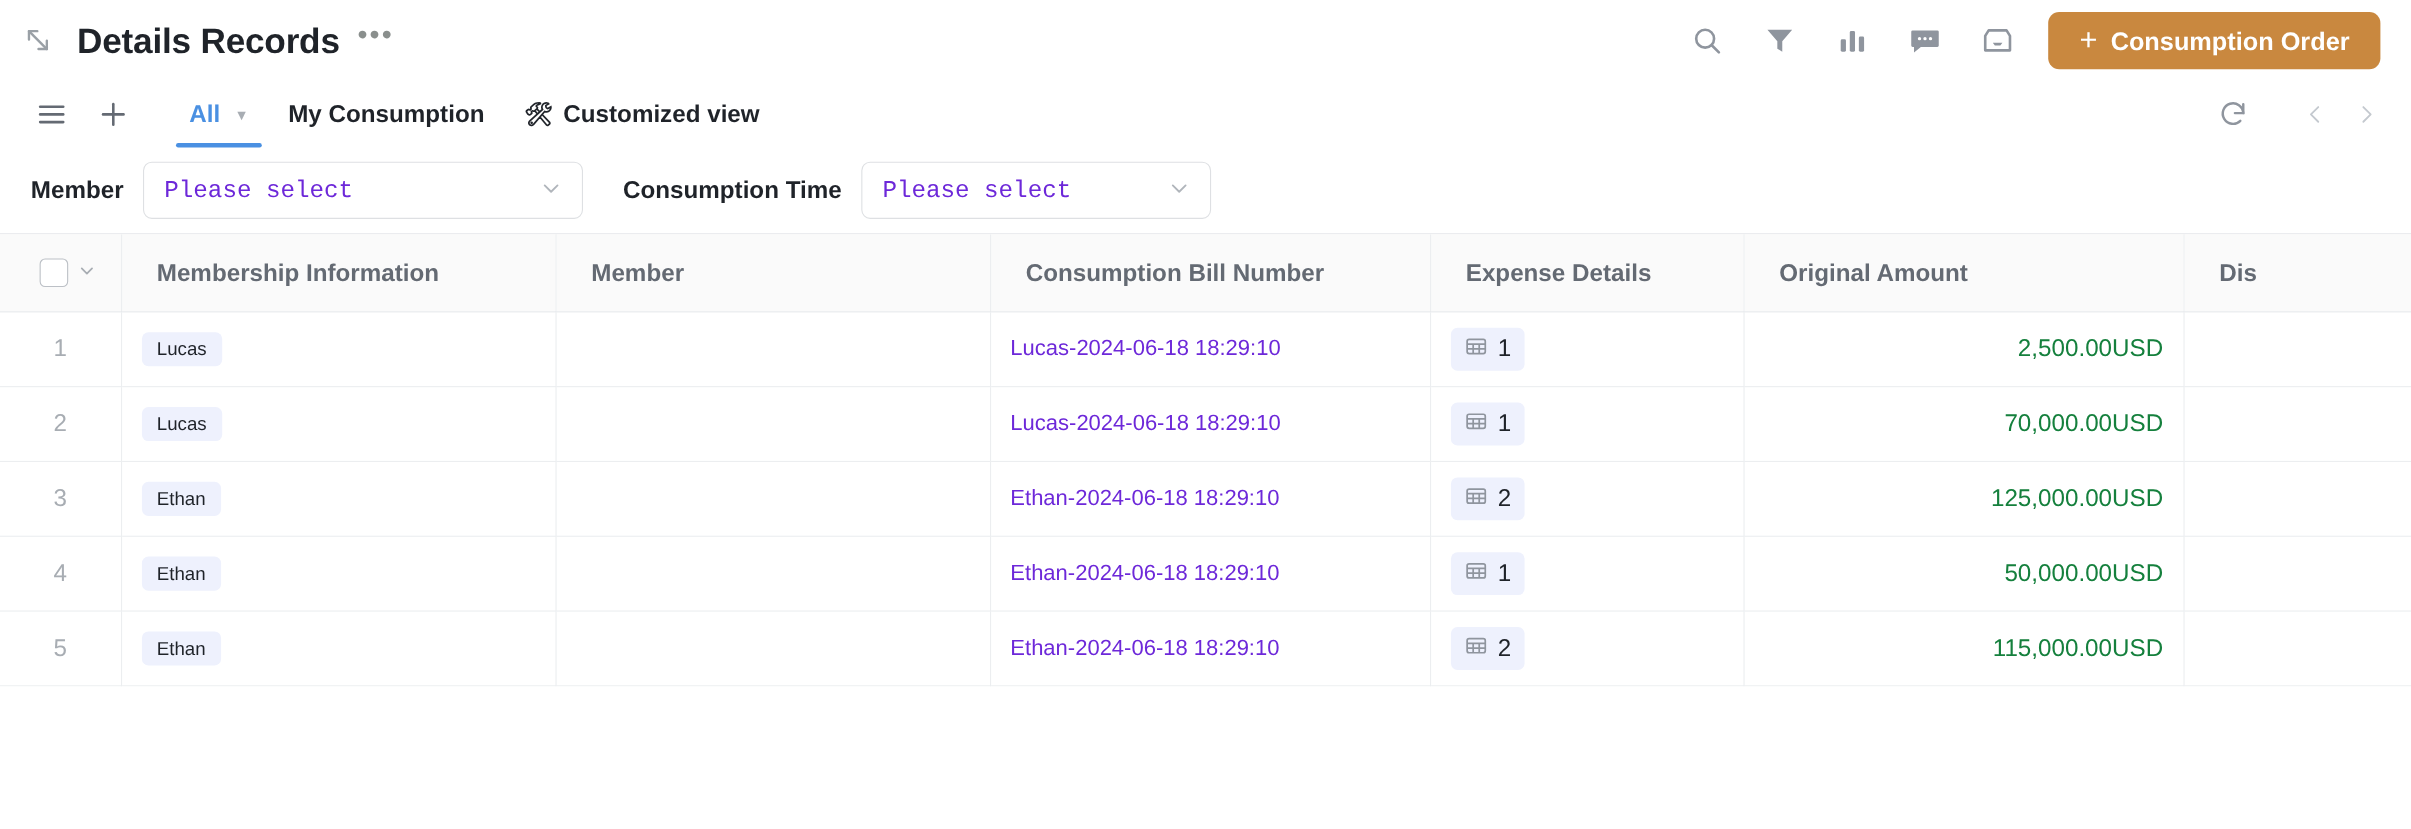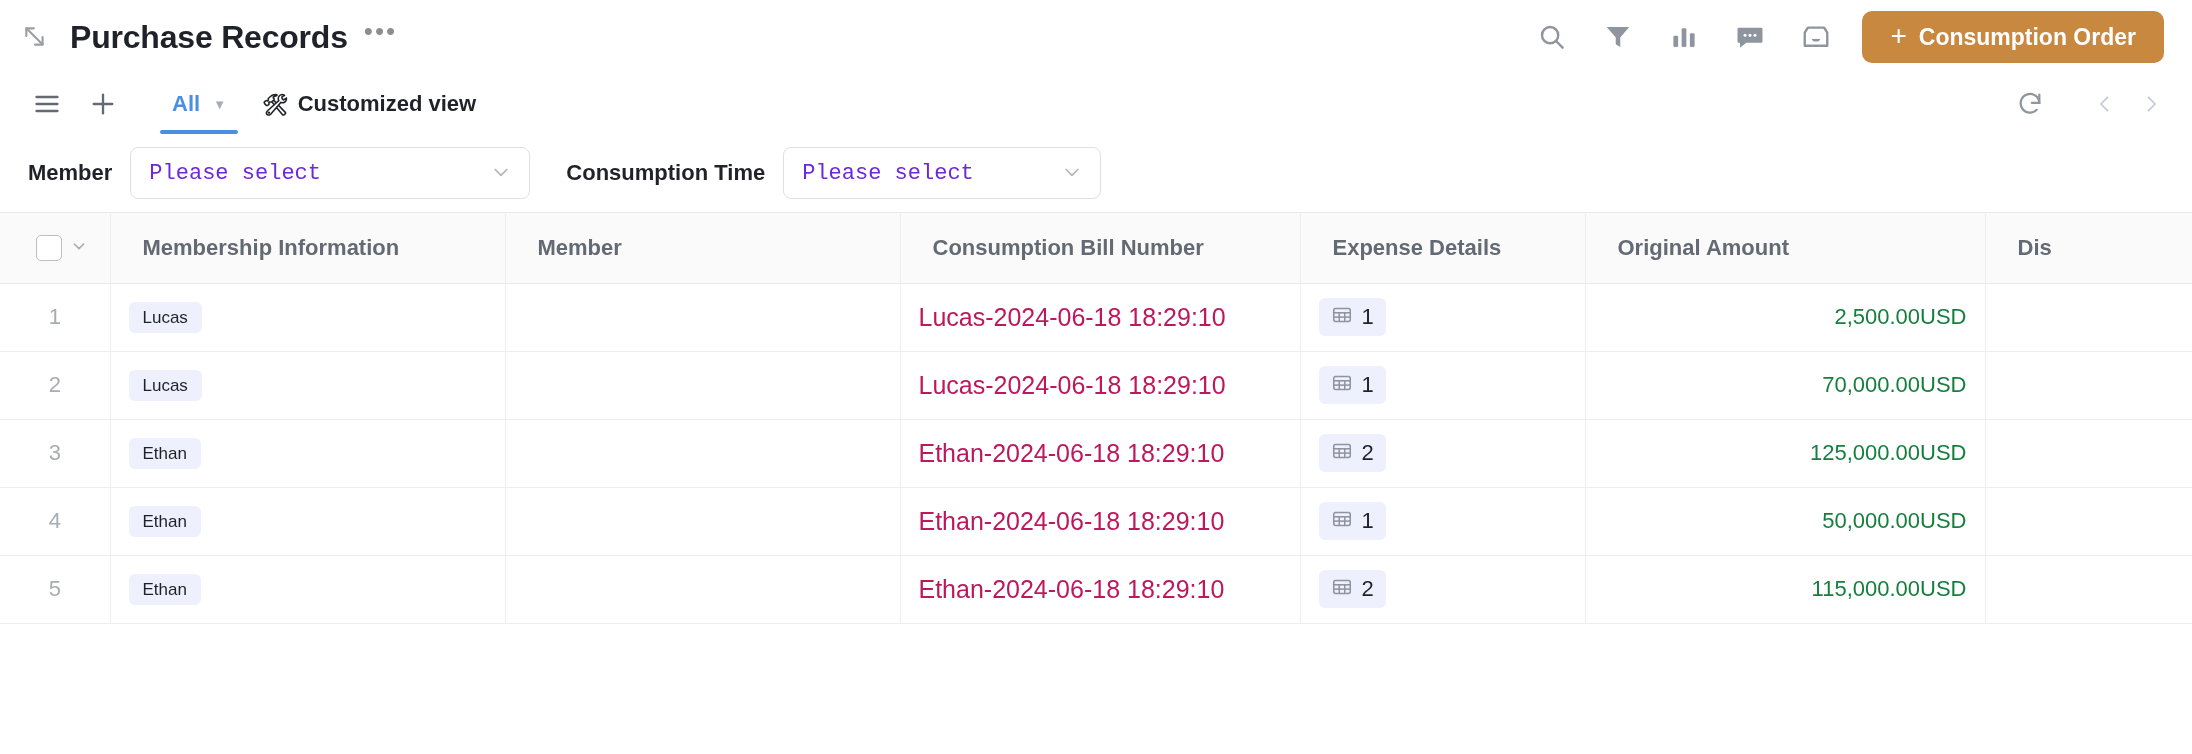--- a/index.html
+++ b/index.html
@@ -269,21 +269,21 @@
 
   .tag {
     display: inline-block;
     background: #eef1fd;
     color: #1f2329;
     border-radius: 6px;
     padding: 7px 14px;
     font-size: 17px;
     line-height: 1;
   }
-  .cell-text { font-size: 25px; color: #be185d; }
+  .cell-text { font-size: 20px; color: #6d28d9; }
   .amount { font-size: 22px; color: #15803d; display: block; text-align: right; }
 
   .exp-pill {
     display: inline-flex;
     align-items: center;
     gap: 9px;
     background: #eef1fd;
     border-radius: 6px;
     padding: 6px 12px;
     cursor: pointer;
@@ -296,21 +296,21 @@
 <div class="topbar">
 
   <div class="collapse-icon">
     <svg width="26" height="26" viewBox="0 0 24 24" fill="none" stroke="#9aa0a6" stroke-width="2" stroke-linecap="round" stroke-linejoin="round">
       <line x1="4" y1="4" x2="19" y2="19"></line>
       <polyline points="4,11 4,4 11,4"></polyline>
       <polyline points="19,12 19,19 12,19"></polyline>
     </svg>
   </div>
 
-  <div class="page-title">Purchase Records</div>
+  <div class="page-title">Details Records</div>
 
   <div class="title-more">•••</div>
 
   <div class="topbar-spacer"></div>
 
   <div class="topbar-icons">
 
     <div class="ticon">
       <svg width="30" height="30" viewBox="0 0 24 24" fill="none" stroke="#8f959e" stroke-width="1.9" stroke-linecap="round">
         <circle cx="10.5" cy="10.5" r="6.5"></circle>
@@ -374,20 +374,23 @@
     </svg>
   </div>
 
   <div class="tabs">
 
     <div class="tab active">
       <span>All</span>
       <span class="caret">▼</span>
     </div>
 
+    <div class="tab">
+      <span>My Consumption</span>
+    </div>
 
     <div class="tab">
       <span class="tool-icon">🛠</span>
       <span>Customized view</span>
     </div>
   </div>
 
   <div class="tabbar-right">
 
     <div class="refresh-ic">

